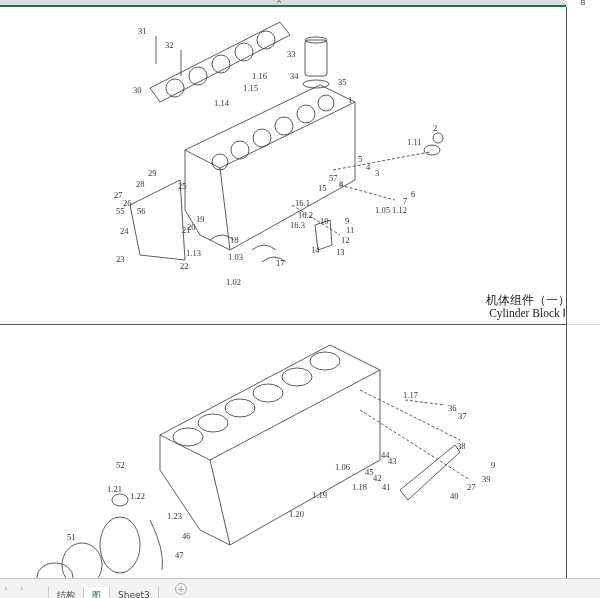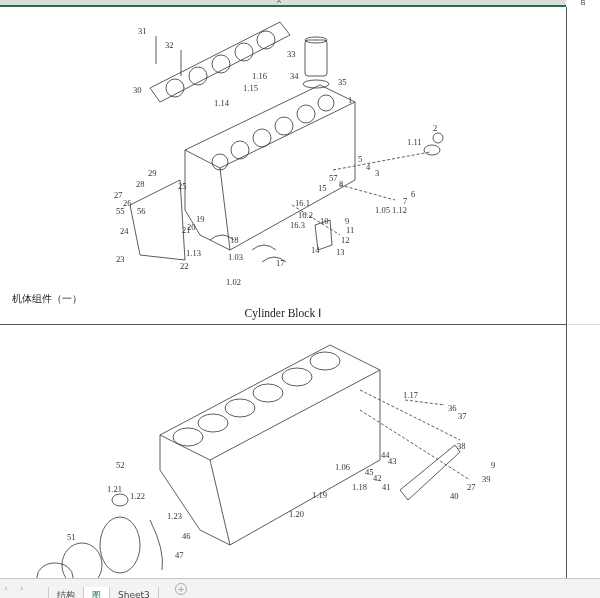--- a/index.html
+++ b/index.html
@@ -7,22 +7,22 @@
   .colhdr{position:absolute;left:0;top:0;width:600px;height:7px;background:#e6e6e6;border-bottom:1px solid #c6c6c6;}
   .colA{position:absolute;left:0;top:0;width:566px;height:5px;background:#dcdcdc;border-bottom:2px solid #217346;}
   .colB{position:absolute;left:566px;top:0;width:34px;height:7px;background:#fff;font-family:"Liberation Sans",sans-serif;font-size:7px;color:#444;text-align:center;line-height:5px;}
   .colA-letter{position:absolute;left:277px;top:-2px;font-family:"Liberation Sans",sans-serif;font-size:6px;color:#217346;}
   .sheet{position:absolute;left:0;top:7px;width:600px;height:571px;background:#fff;}
   .vline{position:absolute;left:566px;top:7px;width:1px;height:571px;background:#555;}
   .hline{position:absolute;left:0;top:324px;width:566px;height:1px;background:#555;}
   .hline-b{position:absolute;left:567px;top:324px;width:33px;height:1px;background:#ddd;}
   .drawing{position:absolute;left:0;top:7px;}
   .lbl{font-family:"Liberation Serif",serif;font-size:8.5px;fill:#333;}
-  .cap-cn{position:absolute;left:12px;width:566px;top:292px;text-align:left;font-size:10px;color:#222;font-family:"DejaVu Sans",sans-serif;}
-  .cap-en{position:absolute;left:0;width:566px;top:306px;text-align:center;font-size:11.5px;color:#222;}
+  .cap-cn{position:absolute;left:4px;width:566px;top:292px;text-align:right;font-size:12px;color:#222;font-family:"DejaVu Sans",sans-serif;}
+  .cap-en{position:absolute;left:0;width:566px;top:306px;text-align:right;font-size:11.5px;color:#222;}
   .tabbar{position:absolute;left:0;top:578px;width:600px;height:20px;background:#f3f3f3;border-top:1px solid #c6c6c6;font-family:"DejaVu Sans",sans-serif;font-size:9px;color:#444;}
   .nav{position:absolute;top:4px;font-size:9px;color:#aaa;}
   .tab{position:absolute;top:0;height:18px;line-height:17px;padding:0 8px;border-right:1px solid #c9c9c9;margin-top:8px;}
   .tab.active{background:#fff;color:#217346;border-bottom:2px solid #217346;height:16px;}
   .addsheet{position:absolute;left:175px;top:4px;width:10px;height:10px;border:1px solid #aaa;border-radius:50%;font-size:9px;line-height:10px;text-align:center;color:#999;}
 </style>
 </head>
 <body>
 
 <div class="colhdr"></div>

